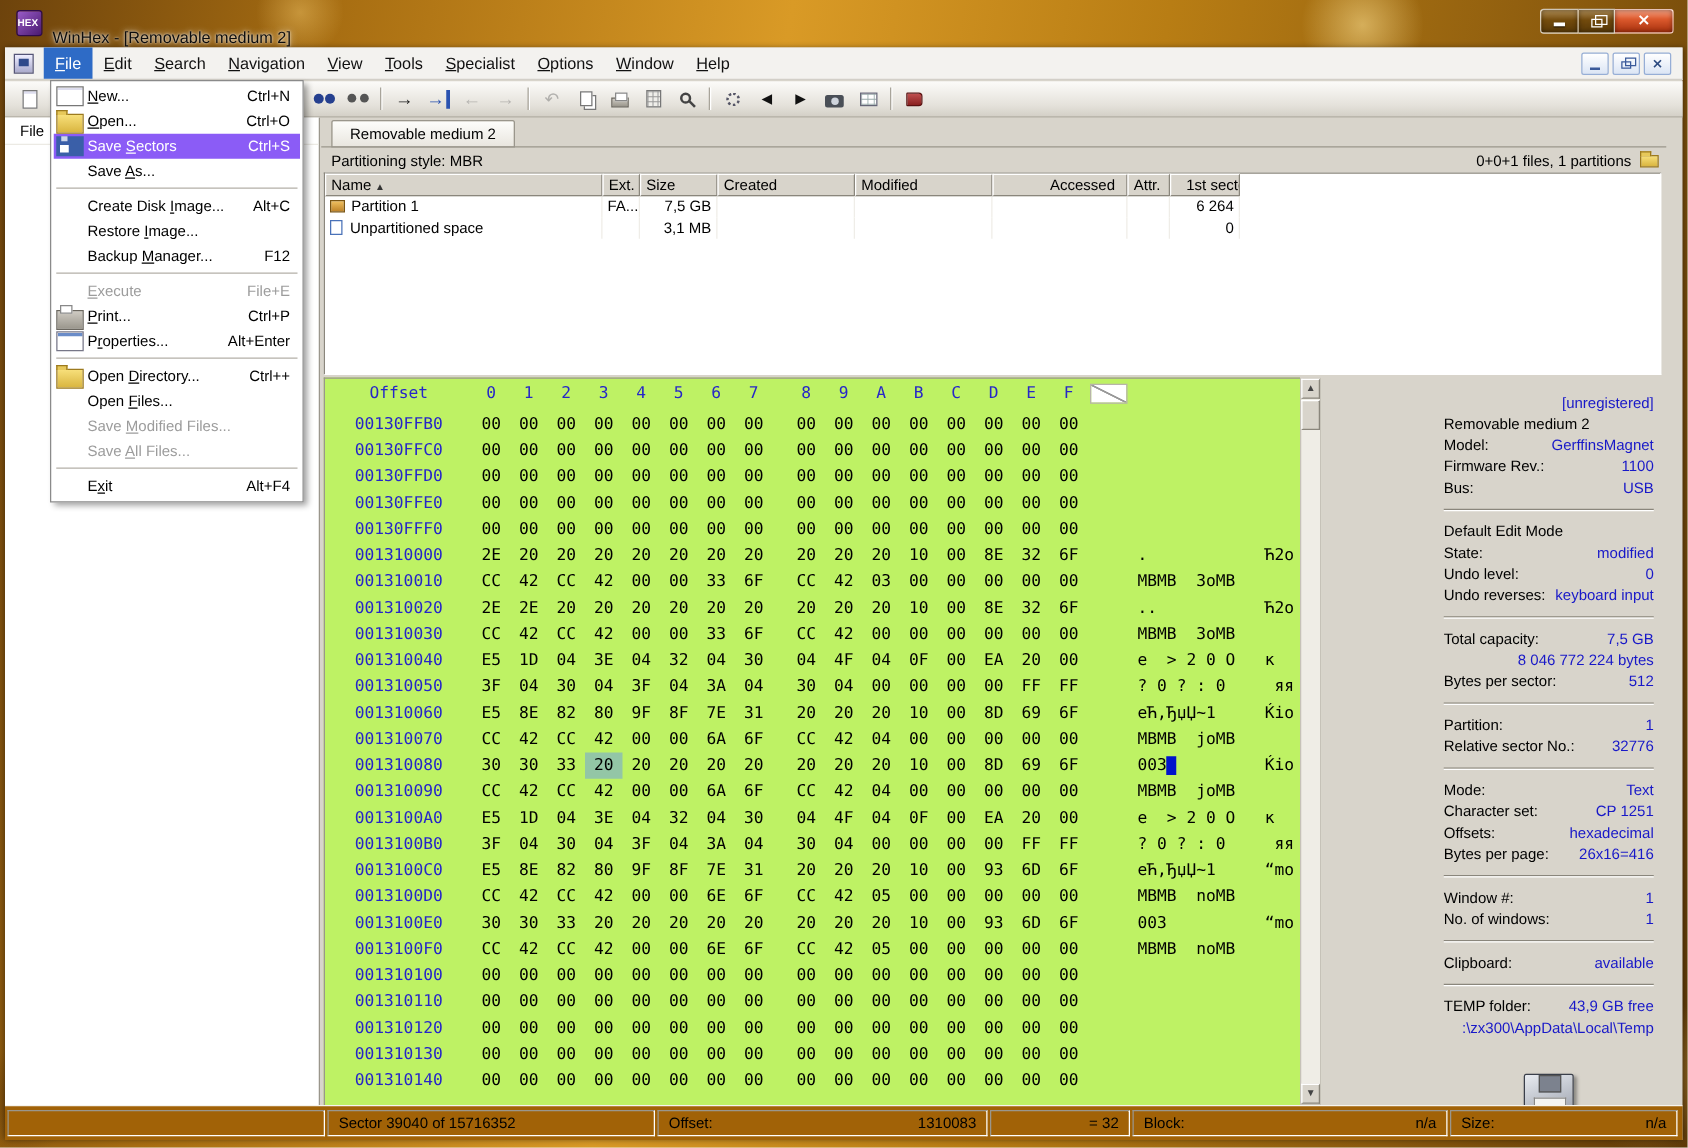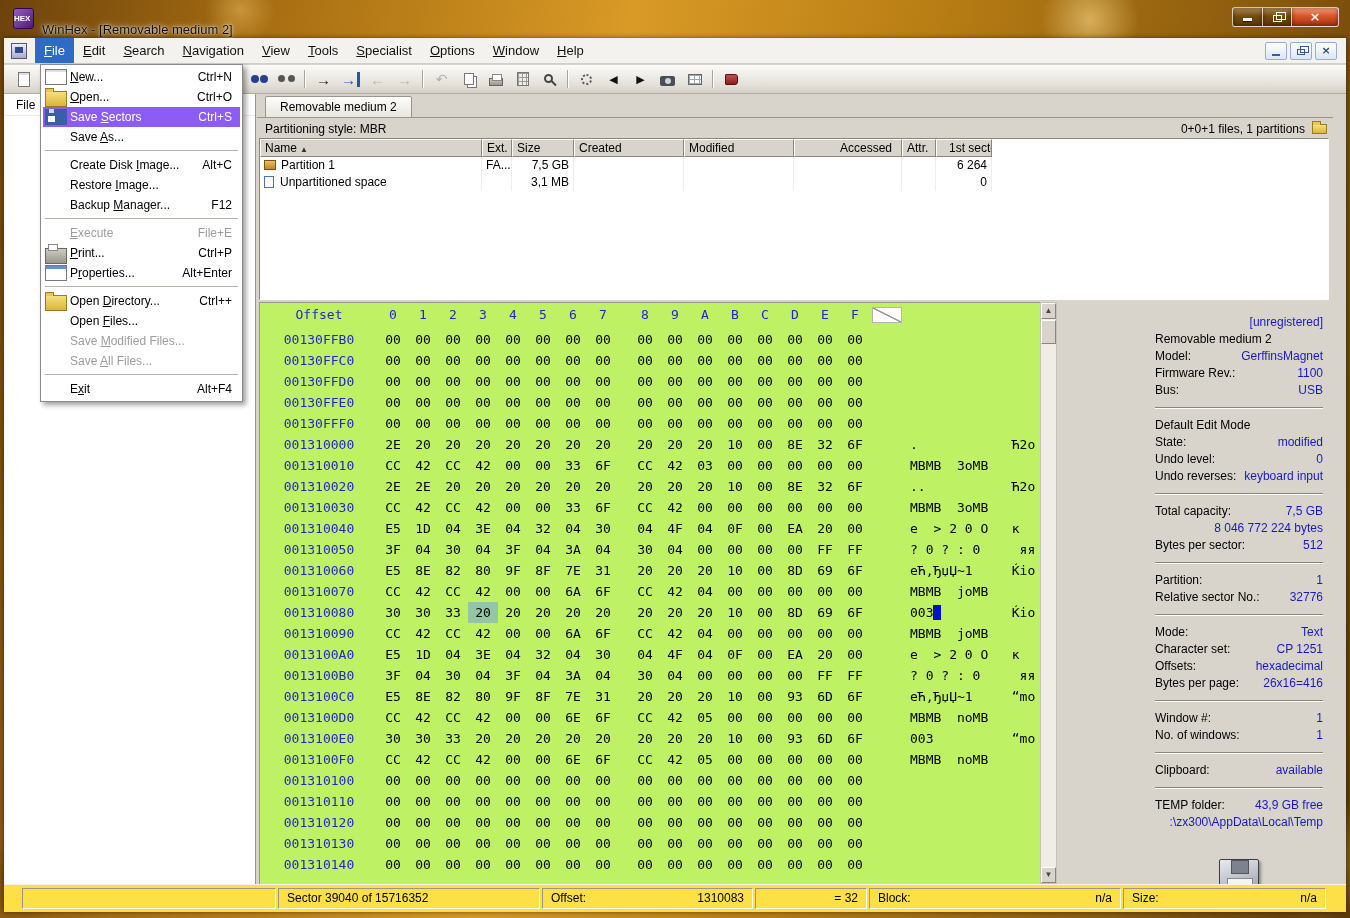--- a/index.html
+++ b/index.html
@@ -144,21 +144,21 @@
   .iprow{display:flex;height:17px;line-height:17px;white-space:nowrap}
   .iplabel{color:#000}
   .ipvalue{color:#1818c8;margin-left:auto}
   .groove{height:2px;border-top:1px solid #8a867c;border-bottom:1px solid #fff;margin:8px 0}
   .flopwrap{text-align:center;margin-top:28px}
   .flop{display:inline-block;width:40px;height:34px;position:relative;border:1px solid #3a3f4a;border-radius:2px;
     background:linear-gradient(160deg,#e8ebf0,#9aa0ac);box-shadow:2px 2px 3px rgba(0,0,0,.35)}
   .flop::before{content:"";position:absolute;left:11px;top:0;width:16px;height:12px;background:#7c828e;border:1px solid #555}
   .flop::after{content:"";position:absolute;left:7px;bottom:0;width:24px;height:13px;background:#f4f4f2;border:1px solid #888;border-bottom:none}
   
-  .statusbar{position:absolute;left:0;bottom:0;width:100%;height:28px;background:#fde047;border-top:1px solid #f6f4ef;display:flex;font-size:12px;padding:0 18px}
+  .statusbar{position:absolute;left:0;bottom:0;width:100%;height:28px;background:#a16207;border-top:1px solid #f6f4ef;display:flex;font-size:12px;padding:0 2px}
   .sbcell{height:21px;margin-top:3px;margin-right:2px;border:1px solid;border-color:#9a968c #fff #fff #9a968c;
     padding:2px 8px;display:flex;white-space:nowrap;overflow:hidden;flex:none}
   .sbcell .v{margin-left:auto}
   u{text-decoration:underline}
 </style>
 </head>
 <body>
 
 <div>
   <div class="app-icon">HEX</div>
@@ -563,21 +563,21 @@
             <span class="flop"></span>
           </div>
         </div>
       </div>
     </div>
   </div>
 
   <div class="statusbar" id="sb-cells">
       <div class="sbcell" style="width: 254px;"></div>
       <div class="sbcell" style="width: 262px;">Sector 39040 of 15716352</div>
-      <div class="sbcell" style="width: 211px;">
+      <div class="sbcell" style="width: 264px;">
         <span>Offset:</span>
         <span class="v">1310083</span>
       </div>
       <div class="sbcell" style="width: 112px; justify-content: flex-end;">= 32</div>
       <div class="sbcell" style="width: 252px;">
         <span>Block:</span>
         <span class="v">n/a</span>
       </div>
       <div class="sbcell" style="flex: 1 1 0%;">
         <span>Size:</span>

